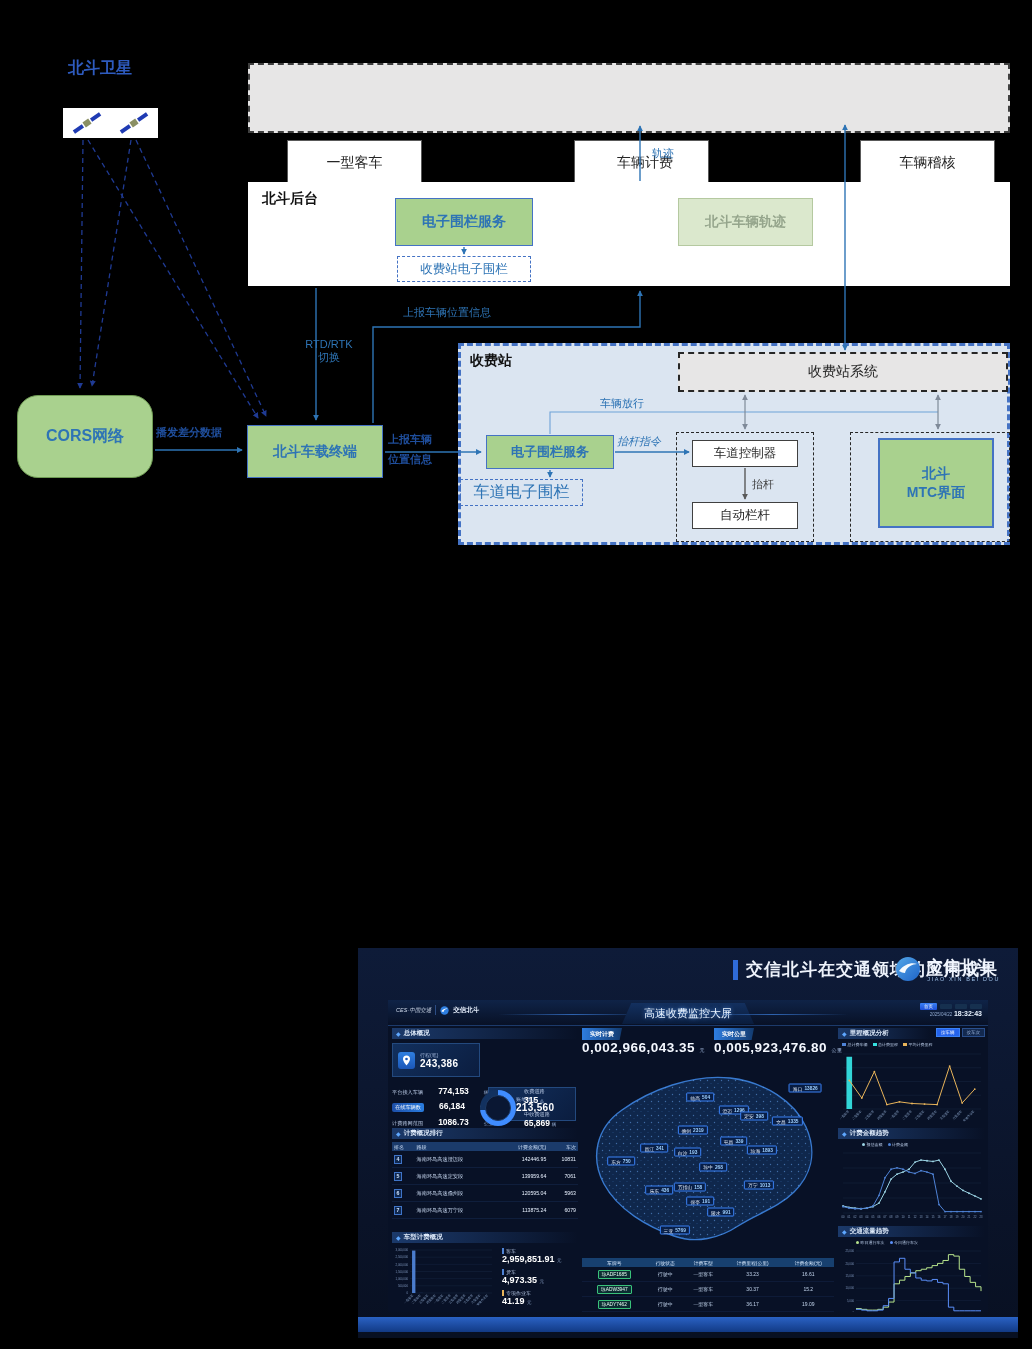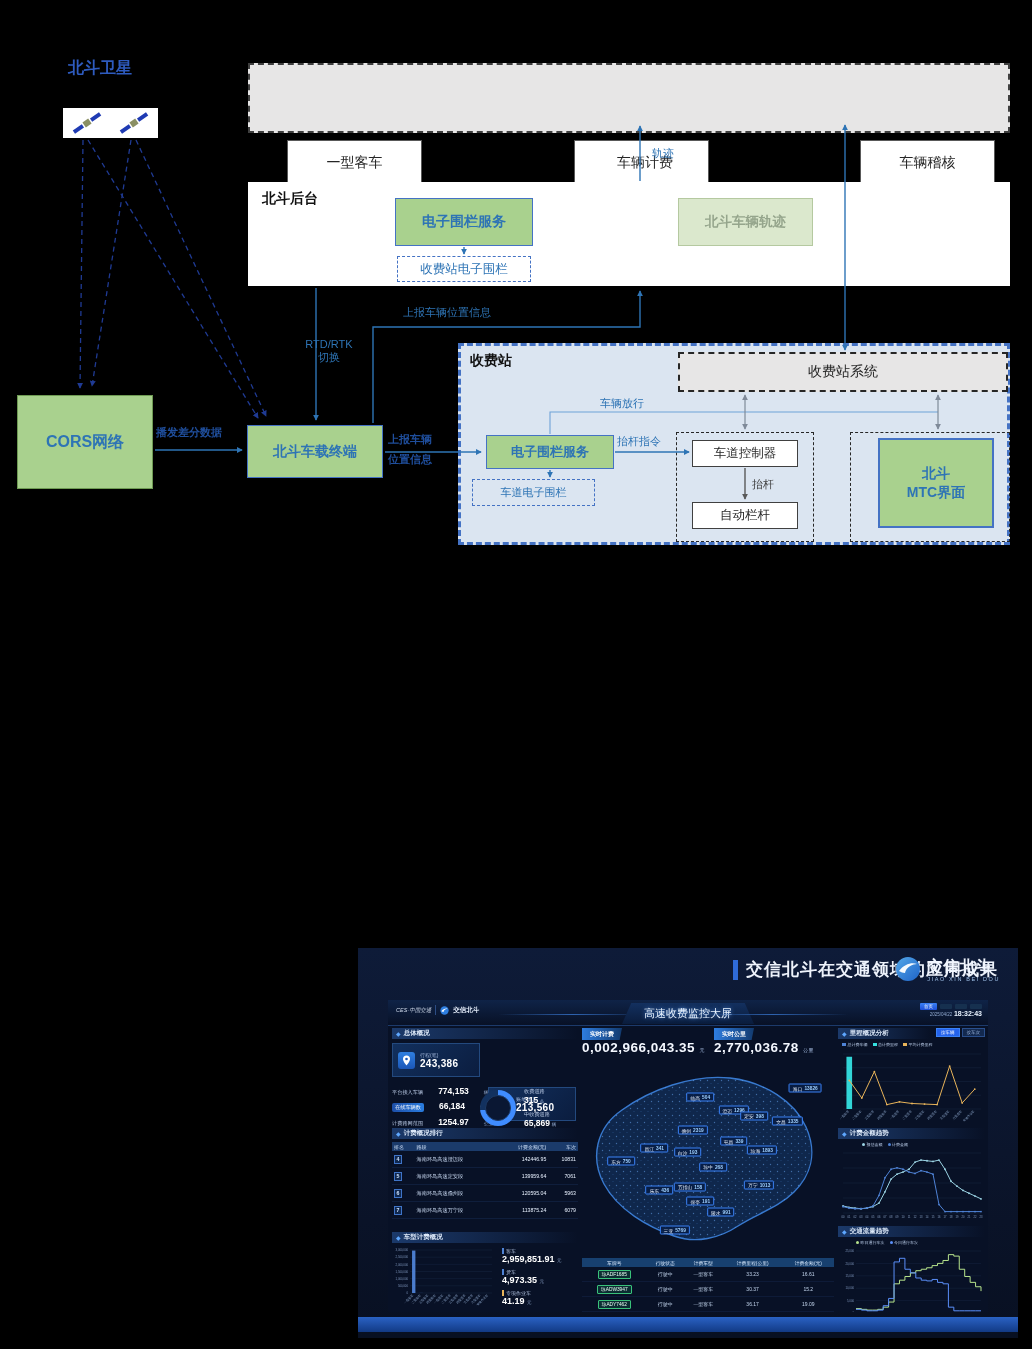--- a/index.html
+++ b/index.html
@@ -16,28 +16,28 @@
   .top-cont{left:248px;top:63px;width:762px;height:70px;background:#e7e6e6;border:2px dashed #3f3f3f;z-index:1;}
   .tbox{position:absolute;top:75px;width:135px;height:46px;background:#fff;border:1.5px solid #595959;display:flex;align-items:center;justify-content:center;font-size:14px;color:#262626;z-index:2;}
   .backend{left:248px;top:182px;width:762px;height:104px;background:#fff;z-index:1;}
   .bk-title{left:262px;top:190px;font-size:14px;font-weight:bold;color:#111;z-index:2;}
   .green{background:#a9d18e;border:1.5px solid #4472c4;color:#2e74b5;font-weight:bold;}
   .fence1{left:395px;top:198px;width:138px;height:48px;font-size:14px;}
   .stfence{left:397px;top:256px;width:134px;height:26px;border:1.5px dashed #4472c4;color:#2e74b5;font-size:12.5px;background:#fff;}
   .track{left:678px;top:198px;width:135px;height:48px;background:#dbe8cd;border:1px solid #b5c9a0;color:#95a58c;font-weight:bold;font-size:13.5px;}
   .lbl{position:absolute;color:#2e74b5;font-size:11px;white-space:nowrap;z-index:6;}
   .lbl.bold{font-weight:bold;color:#1f4e9c;}
-  .cors{left:17px;top:395px;width:136px;height:94px;font-size:16px;}
+  .cors{left:17px;top:395px;width:136px;height:83px;font-size:16px;border-radius:21px;}
   .cors,.term{border:1.5px solid #6e9a53;}
   .term{left:247px;top:425px;width:136px;height:53px;font-size:14px;border:1.5px solid #4472c4;}
   .station{left:458px;top:343px;width:552px;height:202px;background:#dbe5f1;border:3px dashed #4472c4;z-index:1;}
   .st-title{left:470px;top:352px;font-size:14px;font-weight:bold;color:#111;z-index:2;}
   .st-sys{left:678px;top:352px;width:330px;height:40px;background:#e7e6e6;border:2px dashed #262626;font-size:14px;color:#262626;}
   .fence2{left:486px;top:435px;width:128px;height:34px;font-size:13px;}
-  .lanefence{left:472px;top:479px;width:123px;height:27px;border:1.5px dashed #4472c4;color:#2e74b5;font-size:11px;background:transparent;}
+  .lanefence{left:460px;top:479px;width:123px;height:27px;border:1.5px dashed #4472c4;color:#2e74b5;font-size:16px;background:transparent;}
   .lanecont{left:676px;top:432px;width:138px;height:110px;border:1.5px dashed #262626;z-index:1;}
   .lanectrl{left:692px;top:440px;width:106px;height:27px;background:#fff;border:1.5px solid #404040;font-size:12.5px;color:#262626;}
   .autogate{left:692px;top:502px;width:106px;height:27px;background:#fff;border:1.5px solid #404040;font-size:12.5px;color:#262626;}
   .mtccont{left:850px;top:432px;width:160px;height:110px;border:1.5px dashed #262626;z-index:1;}
   .mtc{left:878px;top:438px;width:116px;height:90px;flex-direction:column;font-size:14px;line-height:1.35;border-width:2px;}
   .dark-lbl{color:#404040;font-family:Liberation Mono, monospace;}
 
   
   .panel{left:358px;top:948px;width:660px;height:390px;background:linear-gradient(180deg,#0e1b38 0%,#0a1328 70%,#081022 100%);z-index:2;}
   .p-accent{left:375px;top:12px;width:5px;height:20px;background:#2f6bd8;}
@@ -177,21 +177,21 @@
   <div class="box lanefence">车道电子围栏</div>
   <div class="abs lanecont"></div>
   <div class="box lanectrl">车道控制器</div>
   <div class="box autogate">自动栏杆</div>
   <div class="abs mtccont"></div>
   <div class="box green mtc">
     <div>北斗</div>
       <div>MTC界面</div>
   </div>
   <div class="lbl" style="left:600px;top:396px;">车辆放行</div>
-  <div class="lbl" style="left:617px;top:434px;">抬杆指令</div>
+  <div class="lbl" style="left:617px;top:434px;font-style:italic;">抬杆指令</div>
   <div class="lbl dark-lbl" style="left:752px;top:477px;color:#404040;">抬杆</div>
 
   <svg id="dg-svg">
     <defs>
       <marker id="ab" markerWidth="7" markerHeight="7" refX="5.2" refY="3" orient="auto" markerUnits="userSpaceOnUse">
           <path d="M0 0L6 3L0 6z" fill="#2e74b5"></path>
         </marker>
       <marker id="ab2" markerWidth="7" markerHeight="7" refX="5.2" refY="3" orient="auto-start-reverse" markerUnits="userSpaceOnUse">
           <path d="M0 0L6 3L0 6z" fill="#2e74b5"></path>
         </marker>
@@ -310,21 +310,21 @@
               <span class="ov-v">774,153</span>
               <span class="ov-u">辆</span>
             </div>
             <div class="ov-row hl">
               <span class="ov-lb">在线车辆数</span>
               <span class="ov-v">66,184</span>
               <span class="ov-u">辆</span>
             </div>
             <div class="ov-row">
               <span class="ov-lb">计费路网范围</span>
-              <span class="ov-v">1254.97</span>
+              <span class="ov-v">1086.73</span>
               <span class="ov-u">公里</span>
             </div>
           </div>
         <div class="donut" style="left:88px;top:62px;"></div>
         <div class="abs" style="left:132px;top:60px;width:54px;">
 
         <div style="margin-bottom:6px;">
               <div class="ov-lb">收费道路</div>
               <div><span class="ov-v">315</span> <span class="ov-u">条</span></div>
             </div>
@@ -436,21 +436,21 @@
           </div>
       </div>
 
       <div class="colC">
         <div class="abs" style="left:2px;top:0;">
           <span class="rt-chip">实时计费</span>
           <div class="rt-num"><span>0,002,966,043.35</span> <span class="rt-u">元</span></div>
         </div>
         <div class="abs" style="left:134px;top:0;">
           <span class="rt-chip">实时公里</span>
-          <div class="rt-num"><span>2,770,036.78</span> <span class="rt-u">公里</span></div>
+          <div class="rt-num"><span>0,005,923,476.80</span> <span class="rt-u">公里</span></div>
         </div>
 
         <div class="map-wrap">
           <svg width="256" height="182" viewBox="0 0 256 182" style="position:absolute;left:0;top:0;">
             <defs>
               <pattern id="mapdots" width="7" height="7" patternUnits="userSpaceOnUse">
                 <circle cx="1.5" cy="1.5" r="0.7" fill="#6fb0ff" opacity="0.5"></circle>
                 <circle cx="5" cy="4.5" r="0.5" fill="#3f7fd4" opacity="0.4"></circle>
               </pattern>
             </defs>

